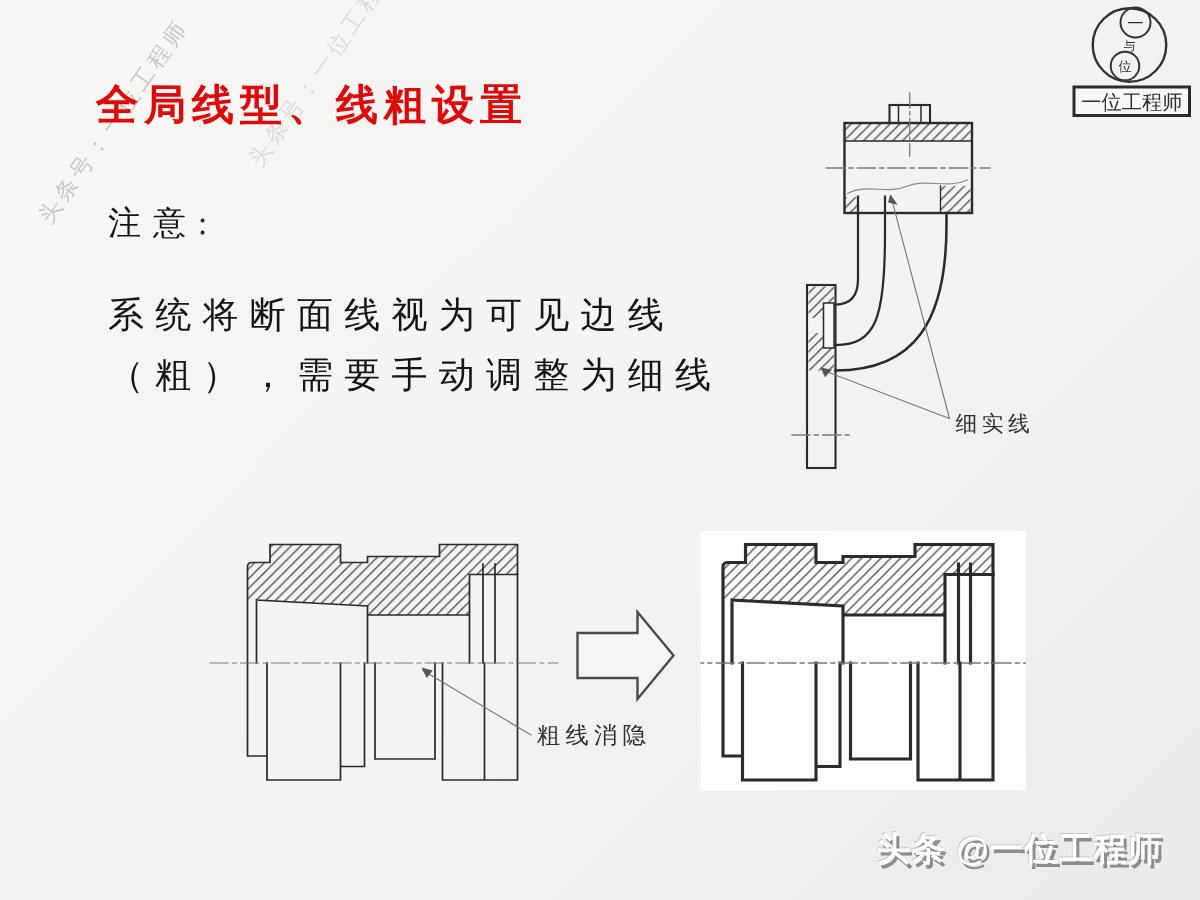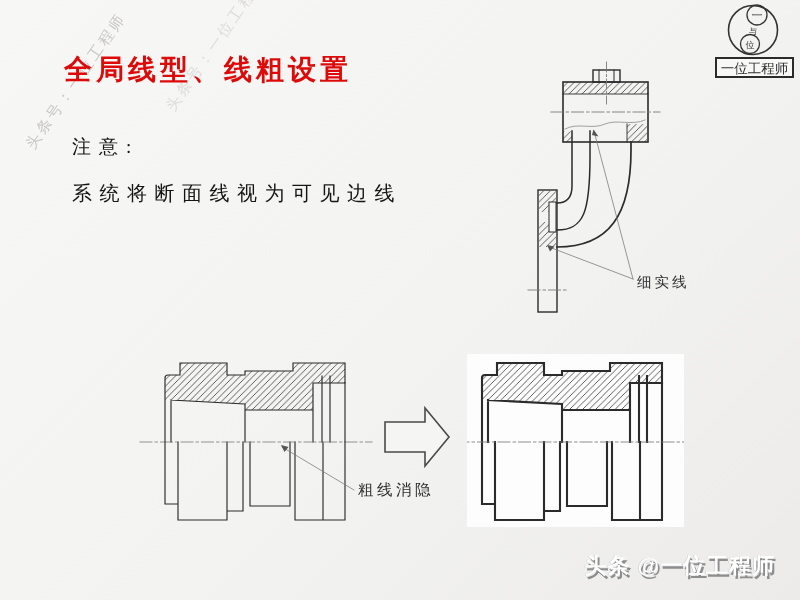--- a/index.html
+++ b/index.html
@@ -21,22 +21,22 @@
     transform-origin:0 0;transform:rotate(-55deg);
     white-space:nowrap;z-index:1;
   }
   .wm-diag.tile1{left:22px;top:142px;}
   .wm-diag.tile2{left:162px;top:104px;opacity:.55;}
   .logo{position:absolute;left:710px;top:2px;z-index:3;}
   .note{
     position:absolute;left:72px;top:134px;z-index:2;
     font-family:"Liberation Serif",serif;color:#151515;
   }
-  .note-heading{font-size:19px;letter-spacing:8px;}
-  .note-body{margin-top:13px;font-size:20px;line-height:40px;letter-spacing:7.5px;}
+  .note-heading{font-size:22px;letter-spacing:8px;}
+  .note-body{margin-top:27px;font-size:24px;line-height:40px;letter-spacing:7.5px;}
   .note-line{white-space:nowrap;}
   .fig{position:absolute;z-index:2;}
   .fig-elbow{left:513px;top:56px;}
   .fig-before{left:138px;top:350px;}
   .card{
     position:absolute;left:467px;top:354px;width:217px;height:173px;
     background:#fdfdfd;z-index:2;
   }
   .fig-arrow{left:383px;top:404px;}
   .fig-l{--ow:1.15;--tw:0.8;}
@@ -87,20 +87,21 @@
       <text x="40" y="45.5" text-anchor="middle" font-size="9" fill="#222" class="draw-label">位</text>
       <rect x="6" y="56" width="77" height="19" fill="#f8f8f7" stroke="#2b2b2b" stroke-width="2"></rect>
       <text x="44.5" y="70.5" text-anchor="middle" font-size="13.5" fill="#1c1c1c" class="draw-label">一位工程师</text>
     </svg>
   </div>
 
   <div class="note">
     <div class="note-heading">注意:</div>
     <div class="note-body">
       <div class="note-line">系统将断面线视为可见边线</div>
+      <div class="note-line">（粗），需要手动调整为细线</div>
     </div>
   </div>
 
   <svg class="fig fig-elbow" width="206" height="266" viewBox="513 56 206 266">
     <g fill="none" stroke="#2b2b2b" stroke-linecap="square">
       <rect x="563" y="82" width="85" height="12" fill="url(#hatch)" stroke="none"></rect>
       <rect x="563" y="131.5" width="9" height="10.5" fill="url(#hatch)" stroke="none"></rect>
       <rect x="627" y="124" width="20" height="18" fill="url(#hatch)" stroke="none"></rect>
       <rect x="563" y="82" width="85" height="60" stroke-width="1.6"></rect>
       <path d="M563,94 L648,94" stroke-width="0.9"></path>

